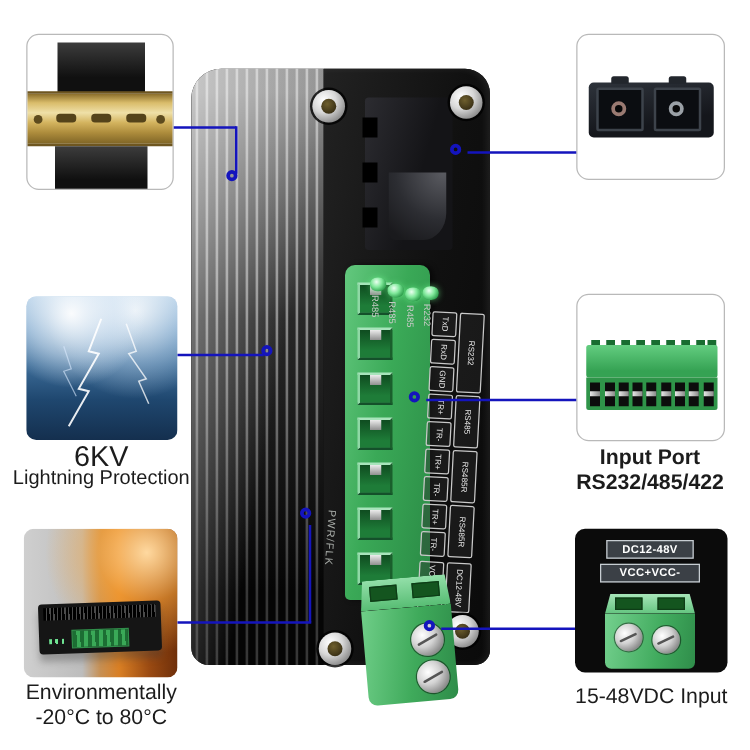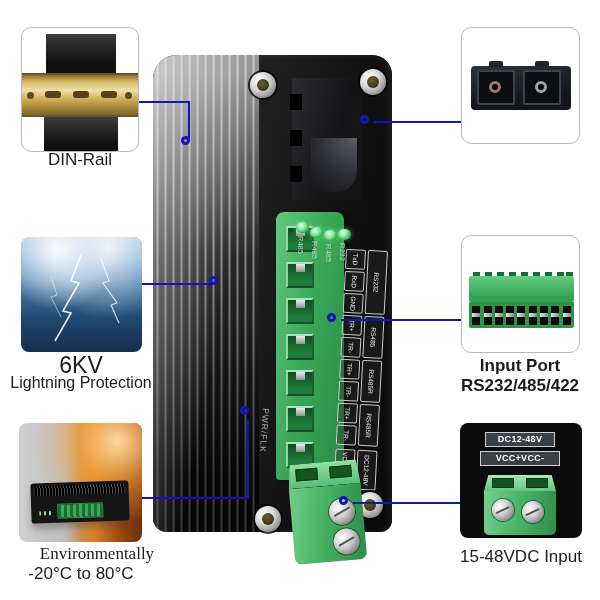--- a/index.html
+++ b/index.html
@@ -265,21 +265,20 @@
     <div class="din-clip" style="top:6px; height:40px;"></div>
     <div class="din-rail">
       <div class="din-slot" style="left:24px;"></div>
       <div class="din-slot" style="left:52px;"></div>
       <div class="din-slot" style="left:80px;"></div>
       <div class="din-hole" style="left:6px;"></div>
       <div class="din-hole" style="left:104px;"></div>
     </div>
     <div class="din-clip" style="top:89px; height:38px; left:22px; width:74px;"></div>
   </div>
-  <div class="cap" style="left:10px; top:150px; width:140px;">DIN-Rail</div>
 
   <div class="card" style="left:461px; top:27px; width:119px; height:117px;">
     <div class="sc-body">
       <div class="sc-tab" style="left:18px;"></div>
       <div class="sc-tab" style="left:64px;"></div>
       <div class="sc-port" style="left:6px;">
         <div class="sc-ferrule" style="border:3px solid #9a7a72;"></div>
       </div>
       <div class="sc-port" style="left:52px;">
         <div class="sc-ferrule" style="border:3px solid #9aa0a6;"></div>
@@ -327,21 +326,21 @@
   <div class="cap rt" style="left:450px; top:376px; width:140px;">RS232/485/422</div>
 
   <div class="photo-card" style="left:19px; top:423px; width:123px; height:119px;">
     <div class="env-bg"></div>
     <div class="env-dev">
       <div class="env-fins"></div>
       <div class="env-leds"></div>
       <div class="env-term"></div>
     </div>
   </div>
-  <div class="cap" style="left:18px; top:544px; width:158px;font-family:Liberation Serif, serif;">Environmentally</div>
+  <div class="cap" style="left:2px; top:544px; width:158px;">Environmentally</div>
   <div class="cap" style="left:2px; top:564px; width:158px;">-20°C to 80°C</div>
 
   <div class="photo-card" style="left:460px; top:423px; width:122px; height:115px; background:#0b0b0b;">
     <div class="pbox" style="left:25px; top:9px; width:70px; height:15px;">DC12-48V</div>
     <div class="pbox" style="left:20px; top:28px; width:80px; height:15px;">VCC+VCC-</div>
     <div class="pt-top">
       <div class="pt-hole" style="left:8px;"></div>
       <div class="pt-hole" style="left:42px;"></div>
     </div>
     <div class="pt-body"></div>

